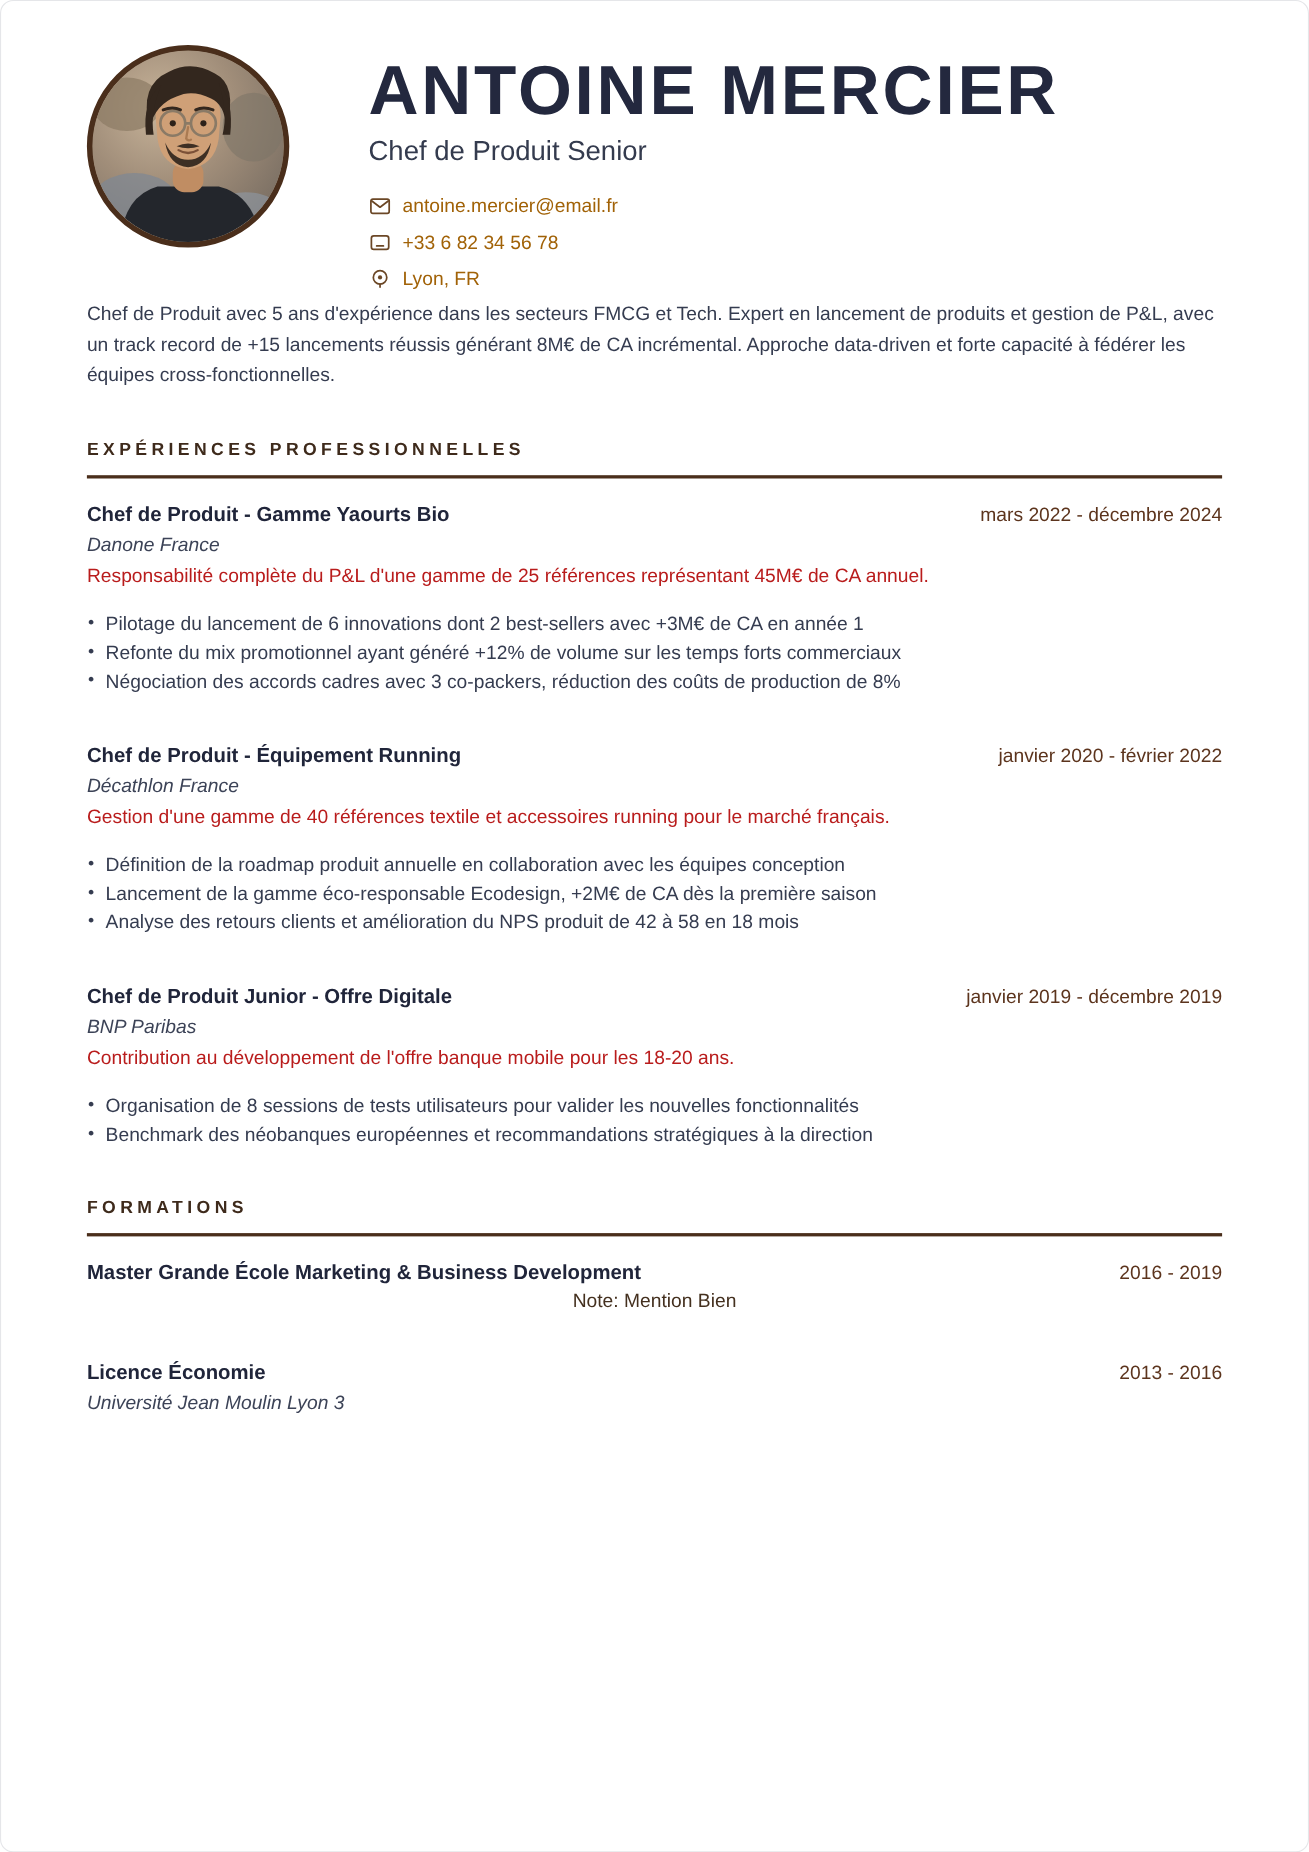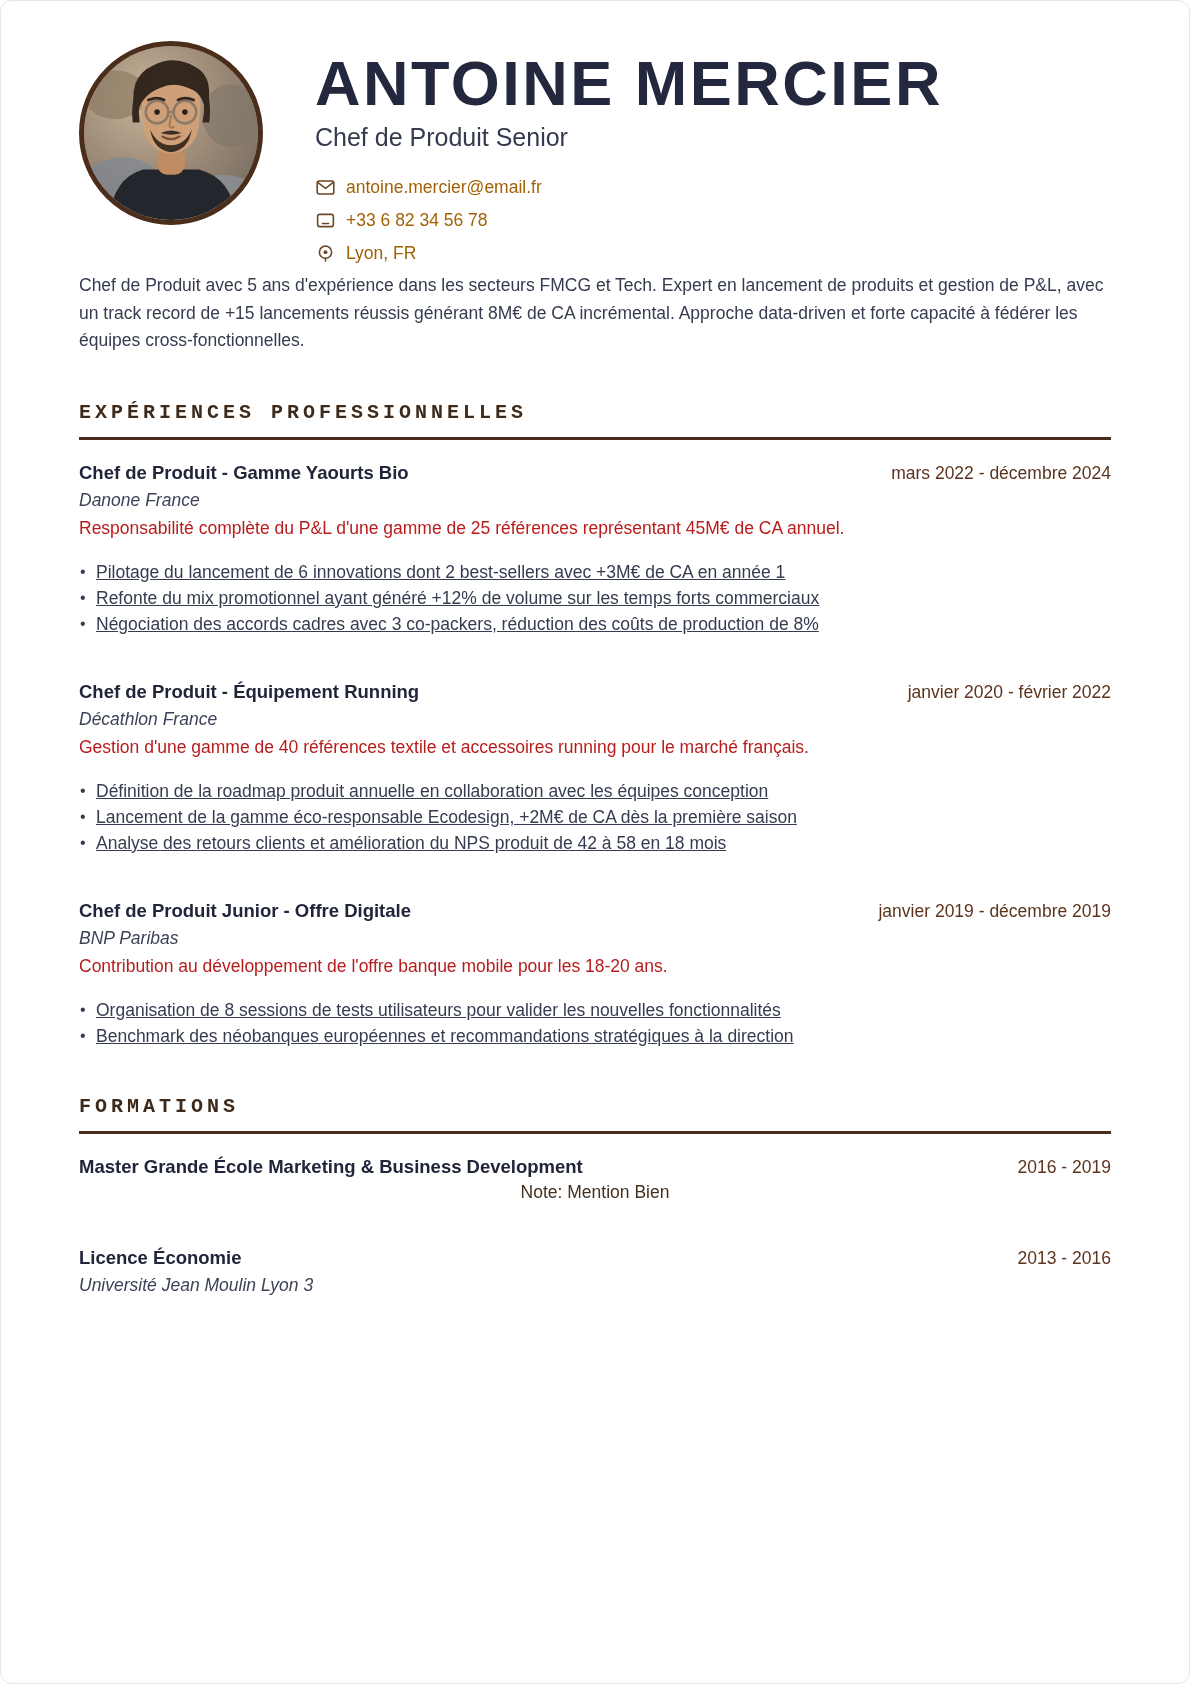--- a/index.html
+++ b/index.html
@@ -13,21 +13,21 @@
     width:1190px; height:1684px;
     background:#ffffff;
     border:1px solid #e5e6e9;
     border-radius:12px;
     padding:40px 78px 0 78px;
     overflow:hidden;
     position:relative;
   }
 
   
-  .header { display:flex; gap:52px; align-items:flex-start; }
+  .header { display:flex; gap:72px; align-items:flex-start; }
   .avatar-ring {
     width:184px; height:184px; flex-shrink:0;
     border-radius:50%;
     border:5px solid #4a2e1b;
     overflow:hidden;
     background:#9b8a76;
   }
   .avatar-ring svg { display:block; width:100%; height:100%; }
   .header-text { padding-top:10px; min-width:0; }
   .name {
@@ -39,34 +39,33 @@
   .contact-row { display:flex; align-items:center; gap:10px; font-size:17.5px; color:#a16207; }
   .contact-row .cicon { width:21px; height:21px; flex-shrink:0; display:inline-flex; }
   .contact-row .cicon svg { width:100%; height:100%; stroke:#6b4726; fill:none; stroke-width:1.8; stroke-linecap:round; stroke-linejoin:round; }
 
   
   .summary { margin-top:8px; font-size:17.5px; line-height:27.5px; color:#353c50; }
 
   
   .section { margin-top:46px; }
   .section-heading {
-    font-size:20px; font-weight:bold; letter-spacing:4px;
+    font-size:16px; font-weight:bold; letter-spacing:4px;
     color:#3e2a1b;
-    font-family:Liberation Mono, monospace;
   }
   .section-rule { border:none; border-top:3px solid #4a2e1b; margin-top:13px; }
 
   .job { margin-top:22px; }
   .job + .job { margin-top:44px; }
   .row-head { display:flex; justify-content:space-between; align-items:baseline; }
   .item-title { font-size:18.5px; font-weight:bold; color:#20253a; }
   .item-dates { font-size:17.5px; color:#5c341d; font-weight:500; white-space:nowrap; padding-left:20px; }
   .company { font-style:italic; font-size:17.5px; color:#3c4357; margin-top:6px; }
   .item-desc { font-size:17.5px; color:#b91c1c; margin-top:4px; line-height:26px; }
-  .bullets { list-style:none; margin-top:18px;text-decoration:underline; }
+  .bullets { list-style:none; margin-top:18px; }
   .bullets li {
     font-size:17.5px; color:#353c50; line-height:26px;
     padding-left:17px; position:relative;
   }
   .bullets li::before {
     content:"\2022";
     position:absolute; left:1px; top:0;
     font-size:16px; color:#353c50;
   }
 

